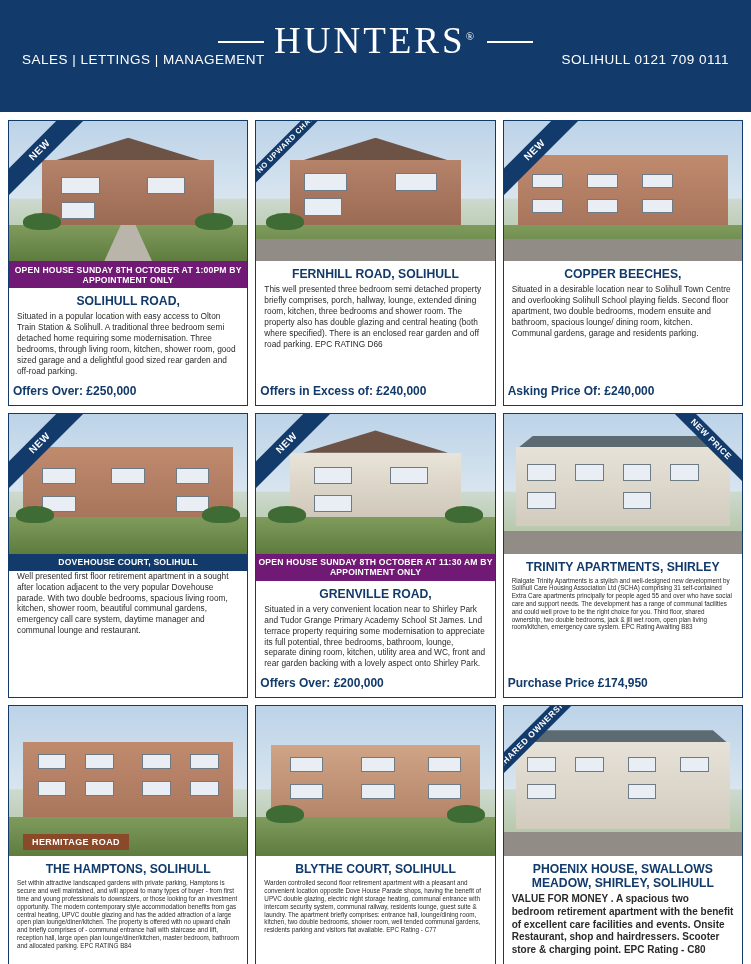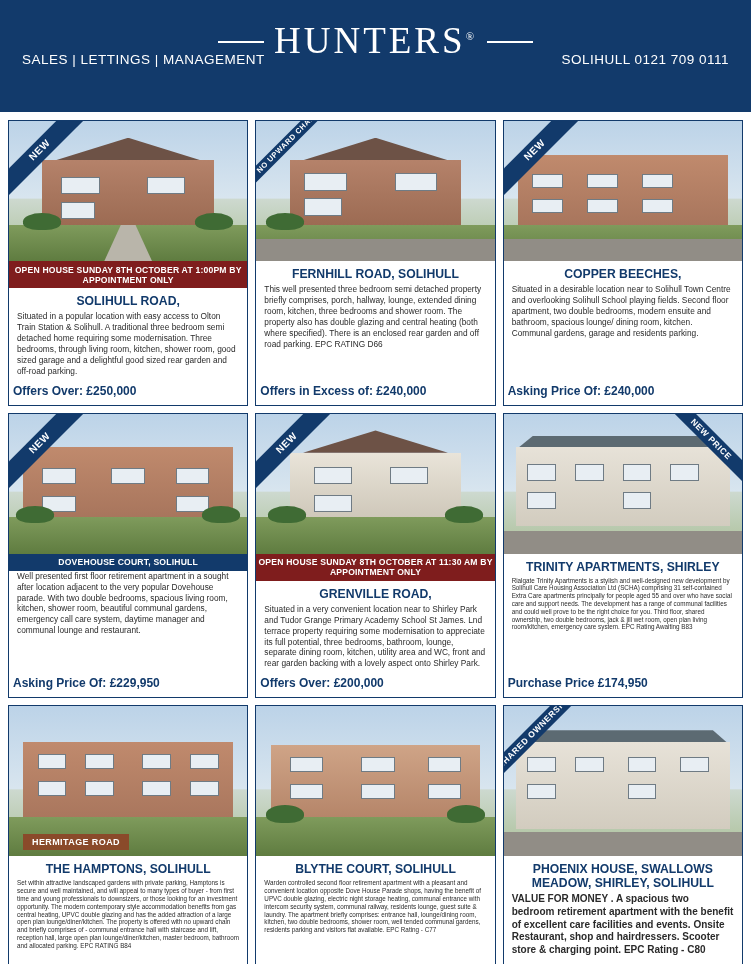--- a/index.html
+++ b/index.html
@@ -209,21 +209,21 @@
     left: auto;
     right: 0;
   }
   .ribbon.right span {
     transform: rotate(45deg);
     left: auto;
     right: -44px;
   }
 
   .banner {
-    background: #7f1d1d;
+    background: #701a75;
     color: #fff;
     font-size: 8.6px;
     font-weight: bold;
     text-align: center;
     padding: 3.5px 2px;
     letter-spacing: 0.2px;
     position: relative;
     z-index: 2;
   }
   .banner.blue { background: #123a6b; }
@@ -358,21 +358,20 @@
         <div class="win" style="left:70%;bottom:30%;width:14%;height:11%"></div>
         <div class="lawn"></div>
         <div class="bush" style="left:3%"></div>
         <div class="bush" style="right:3%"></div>
         <div class="ribbon">
           <span>NEW</span>
         </div>
       </div>
       <div class="banner blue">DOVEHOUSE COURT, SOLIHULL</div>
       <div class="desc">Well presented first floor retirement apartment in a sought after location adjacent to the very popular Dovehouse parade. With two double bedrooms, spacious living room, kitchen, shower room, beautiful communal gardens, emergency call care system, daytime manager and communal lounge and restaurant.</div>
-      <div class="price">Asking Price Of: £229,950</div>
     </div>
 
     <div class="card">
       <div class="photo">
         <div class="sky"></div>
         <div class="roof"></div>
         <div class="house" style="background:linear-gradient(#e9e4d9,#cfc8ba)"></div>
         <div class="win" style="left:24%;bottom:50%;width:16%;height:12%"></div>
         <div class="win" style="left:56%;bottom:50%;width:16%;height:12%"></div>
         <div class="win" style="left:24%;bottom:30%;width:16%;height:12%"></div>

